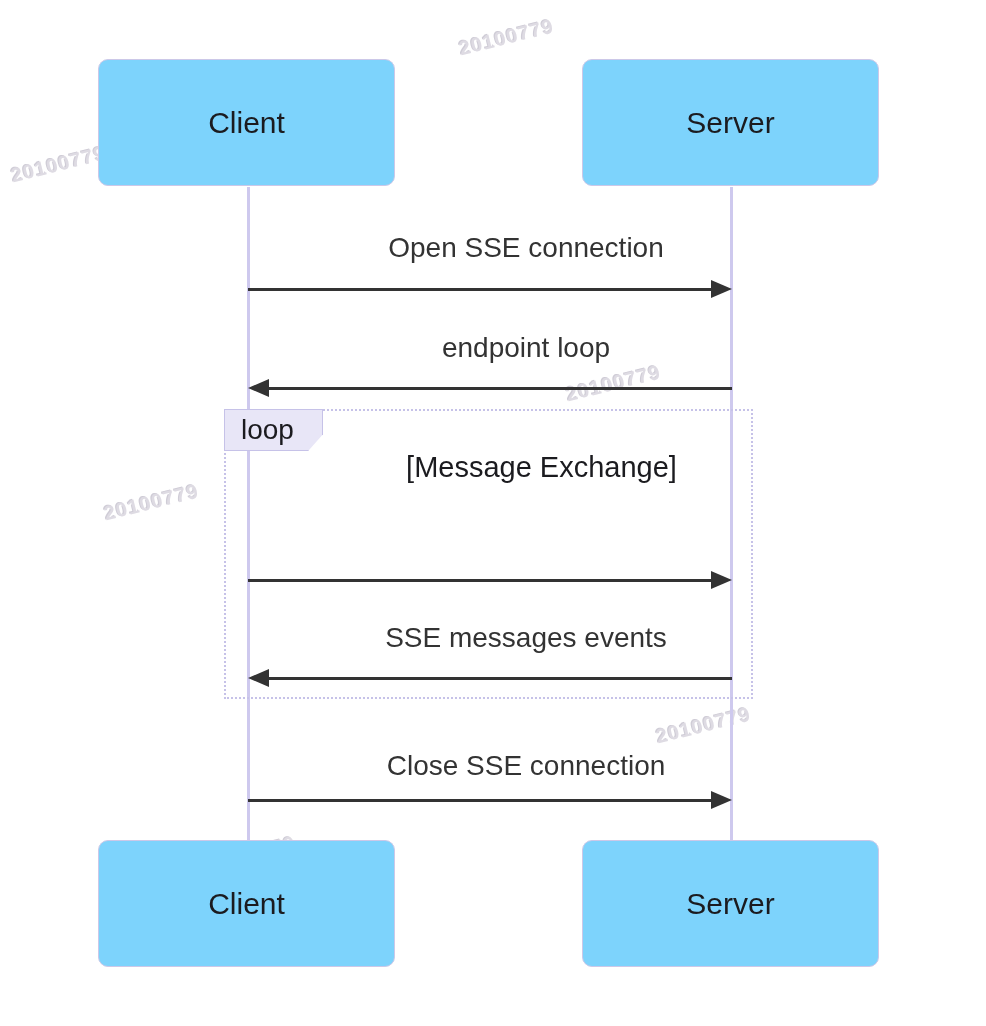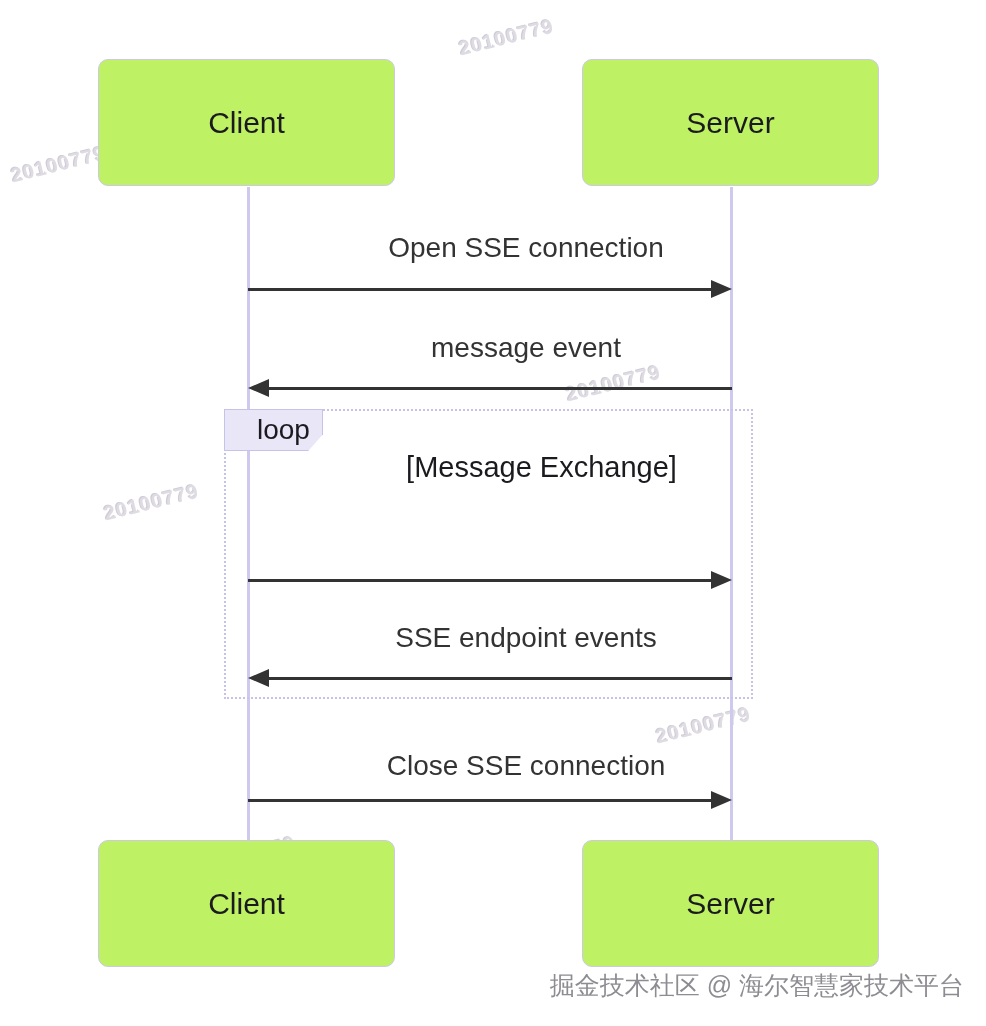--- a/index.html
+++ b/index.html
@@ -7,21 +7,21 @@
     position:relative;
     width:986px;height:1026px;
     background:#ffffff;
     overflow:hidden;
     font-family:"Liberation Sans","DejaVu Sans",sans-serif;
   }
   
   .actor{
     position:absolute;
     width:297px;height:127px;
-    background:#bef264;
+    background:#7dd3fc;
     border:1.5px solid #ccc8e8;
     border-radius:10px;
     display:flex;align-items:center;justify-content:center;
     font-size:30px;color:#1b1b1f;
     box-sizing:border-box;
   }
   .actor.top-client{left:98px;top:59px;}
   .actor.top-server{left:582px;top:59px;}
   .actor.bottom-client{left:98px;top:840px;}
   .actor.bottom-server{left:582px;top:840px;}
@@ -65,21 +65,21 @@
     box-sizing:border-box;
   }
   .loop-tab{
     position:absolute;left:224px;top:409px;width:99px;height:42px;
     background:#e8e6f7;
     border:1.5px solid #c6c2e8;
     box-sizing:border-box;
     clip-path:polygon(0 0,100% 0,100% 60%,85% 100%,0 100%);
     font-size:28px;color:#1b1b1f;
     display:flex;align-items:center;
-    padding-left:32px;
+    padding-left:16px;
   }
   .loop-title{
     position:absolute;left:330px;top:415px;width:423px;
     text-align:center;font-size:29px;color:#1b1b1f;
     white-space:nowrap;
     margin-top:36px;
   }
   
   .wm{
     position:absolute;
@@ -133,44 +133,43 @@
   <div class="actor bottom-server">
     <span>Server</span>
   </div>
 
   <div class="msg-label m1">Open SSE connection</div>
   <div class="msg-arrow a1 to-right">
     <div class="msg-line"></div>
     <div class="head right"></div>
   </div>
 
-  <div class="msg-label m2">message event</div>
+  <div class="msg-label m2">endpoint loop</div>
   <div class="msg-arrow a2 to-left">
     <div class="msg-line"></div>
     <div class="head left"></div>
   </div>
 
   <div class="loop-box"></div>
   <div class="loop-tab">
     <span>loop</span>
   </div>
   <div class="loop-title">[Message Exchange]</div>
 
   <div class="msg-arrow a3 to-right">
     <div class="msg-line"></div>
     <div class="head right"></div>
   </div>
 
-  <div class="msg-label m4">SSE endpoint events</div>
+  <div class="msg-label m4">SSE messages events</div>
   <div class="msg-arrow a4 to-left">
     <div class="msg-line"></div>
     <div class="head left"></div>
   </div>
 
   <div class="msg-label m5">Close SSE connection</div>
   <div class="msg-arrow a5 to-right">
     <div class="msg-line"></div>
     <div class="head right"></div>
   </div>
 
-  <div class="footer-credit">掘金技术社区 @ 海尔智慧家技术平台</div>
 
 </div>
 
 </body></html>

